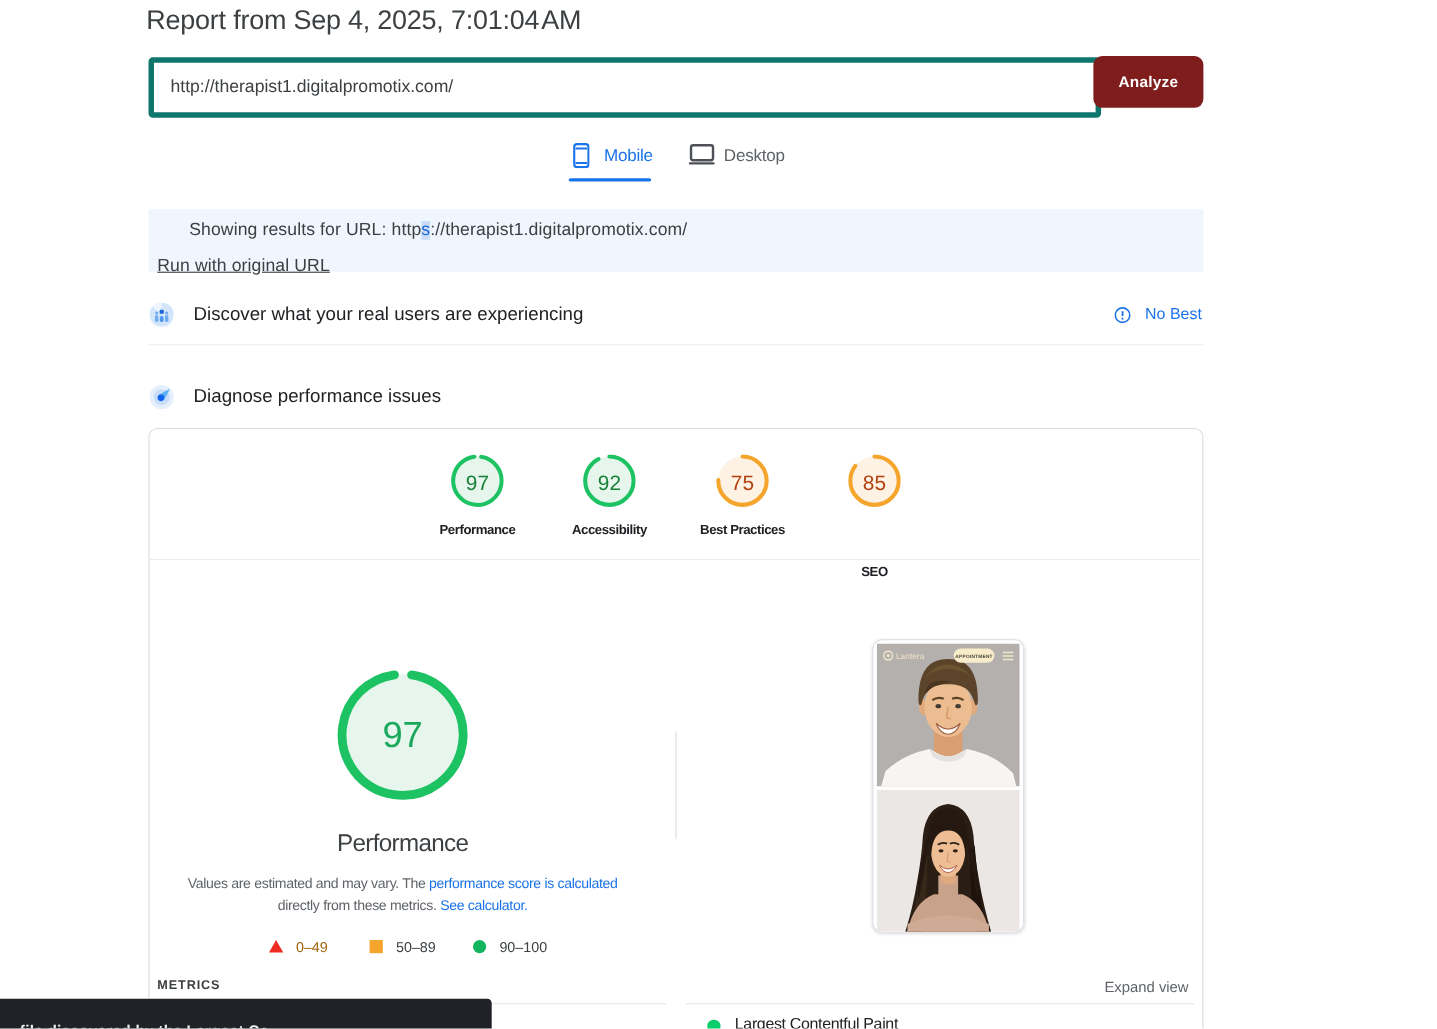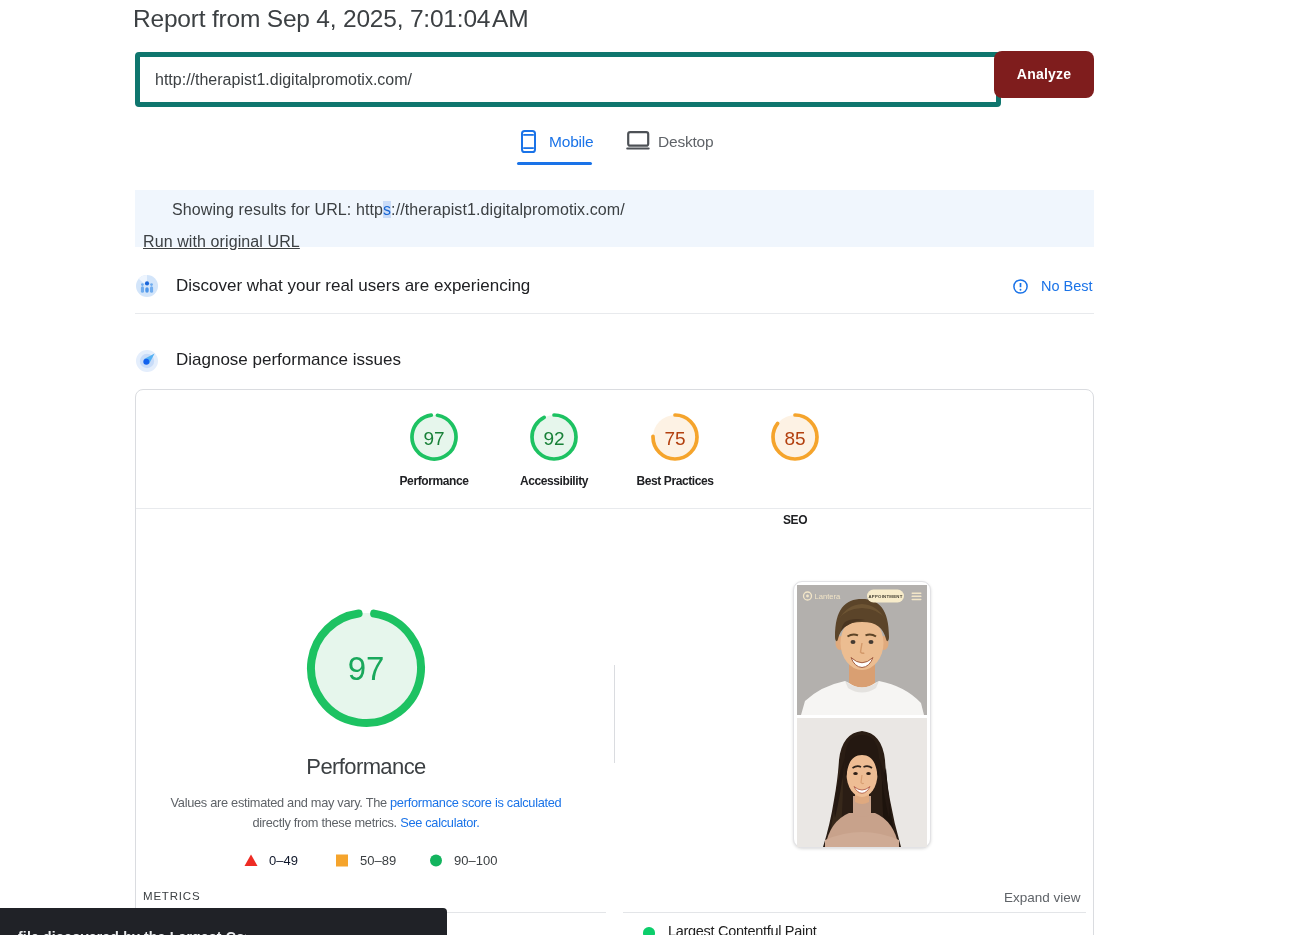--- a/index.html
+++ b/index.html
@@ -25,21 +25,21 @@
   .hr1{left:135px;top:313px;width:959px;height:1px;background:#e8eaed;}
   .card{left:135px;top:389px;width:957px;height:700px;border:1px solid #dadce0;border-radius:8px;background:#fff;}
   .gaugelabel{font-size:12px;font-weight:700;color:#202124;text-align:center;letter-spacing:-0.4px;line-height:14px;}
   .carddiv{left:136px;top:508px;width:955px;height:1px;background:#e8eaed;}
   .perf{left:246px;top:754px;width:240px;text-align:center;font-size:22px;letter-spacing:-0.6px;color:#3c4043;}
   .para{left:126px;top:793px;width:480px;text-align:center;font-size:12.8px;line-height:20px;color:#5f6368;letter-spacing:-0.3px;}
   .para a{color:#1a73e8;text-decoration:none;}
   .vdiv{left:614px;top:665px;width:1px;height:98px;background:#dadce0;}
   .thumb{left:793px;top:581px;width:136px;height:265px;background:#fff;border:1px solid #e2e2e5;
          border-radius:9px;box-shadow:0 1px 3px rgba(0,0,0,0.15);}
-  .metrics{left:143px;top:890px;font-size:11.5px;font-weight:400;color:#3c4043;letter-spacing:0.8px;}
+  .metrics{left:143px;top:890px;font-size:11.5px;font-weight:700;color:#3c4043;letter-spacing:0.8px;}
   .expand{left:1004px;top:890px;font-size:13.5px;color:#5f6368;}
   .mrule1{left:143px;top:912px;width:463px;height:1px;background:#e3e5e8;}
   .mrule2{left:623px;top:912px;width:463px;height:1px;background:#e3e5e8;}
   .lcp{left:668px;top:923px;font-size:14.5px;letter-spacing:-0.3px;line-height:17px;color:#212121;}
   .lcpdot{left:643px;top:927px;width:11.5px;height:11.5px;border-radius:50%;background:#0cce6b;}
   .tooltip{left:0px;top:908px;width:447px;height:40px;background:#202227;border-radius:0 4px 0 0;}
   .tooltiptxt{left:18px;top:21px;position:absolute;font-size:14px;font-weight:700;color:#eceef0;white-space:nowrap;letter-spacing:0.2px;max-width:228px;overflow:hidden;}
 </style>
 </head>
 <body>
@@ -127,21 +127,21 @@
   </svg>
 
   <div class="abs perf">Performance</div>
   <div class="abs para">Values are estimated and may vary. The <a>performance score is calculated</a><br>directly from these metrics. <a>See calculator.</a></div>
 
   <svg class="abs" style="left:244px;top:853px;" width="260" height="15" viewBox="0 0 260 15">
     <path d="M7,1.5 L13.5,13 L0.5,13 Z" fill="#ee2c24"></path>
     <rect x="92" y="1.5" width="12" height="12" fill="#f5a42c"></rect>
     <circle cx="192" cy="7.5" r="6" fill="#13b45e"></circle>
   </svg>
-  <div class="abs" style="left:269px;top:853px;font-size:13px;color:#0f172a;">0–49</div>
+  <div class="abs" style="left:269px;top:853px;font-size:13px;color:#a16207;">0–49</div>
   <div class="abs" style="left:360px;top:853px;font-size:13px;color:#3c4043;">50–89</div>
   <div class="abs" style="left:454px;top:853px;font-size:13px;color:#3c4043;">90–100</div>
 
   <div class="abs vdiv"></div>
 
   <div class="abs thumb"></div>
   <svg class="abs" style="left:797px;top:585px;" width="130" height="130" viewBox="0 0 130 130">
     <rect width="130" height="130" fill="#b3b0ad"></rect>
 
     <path d="M52,74 L78,74 L78,100 Q65,108 52,100 Z" fill="#d99f72"></path>

